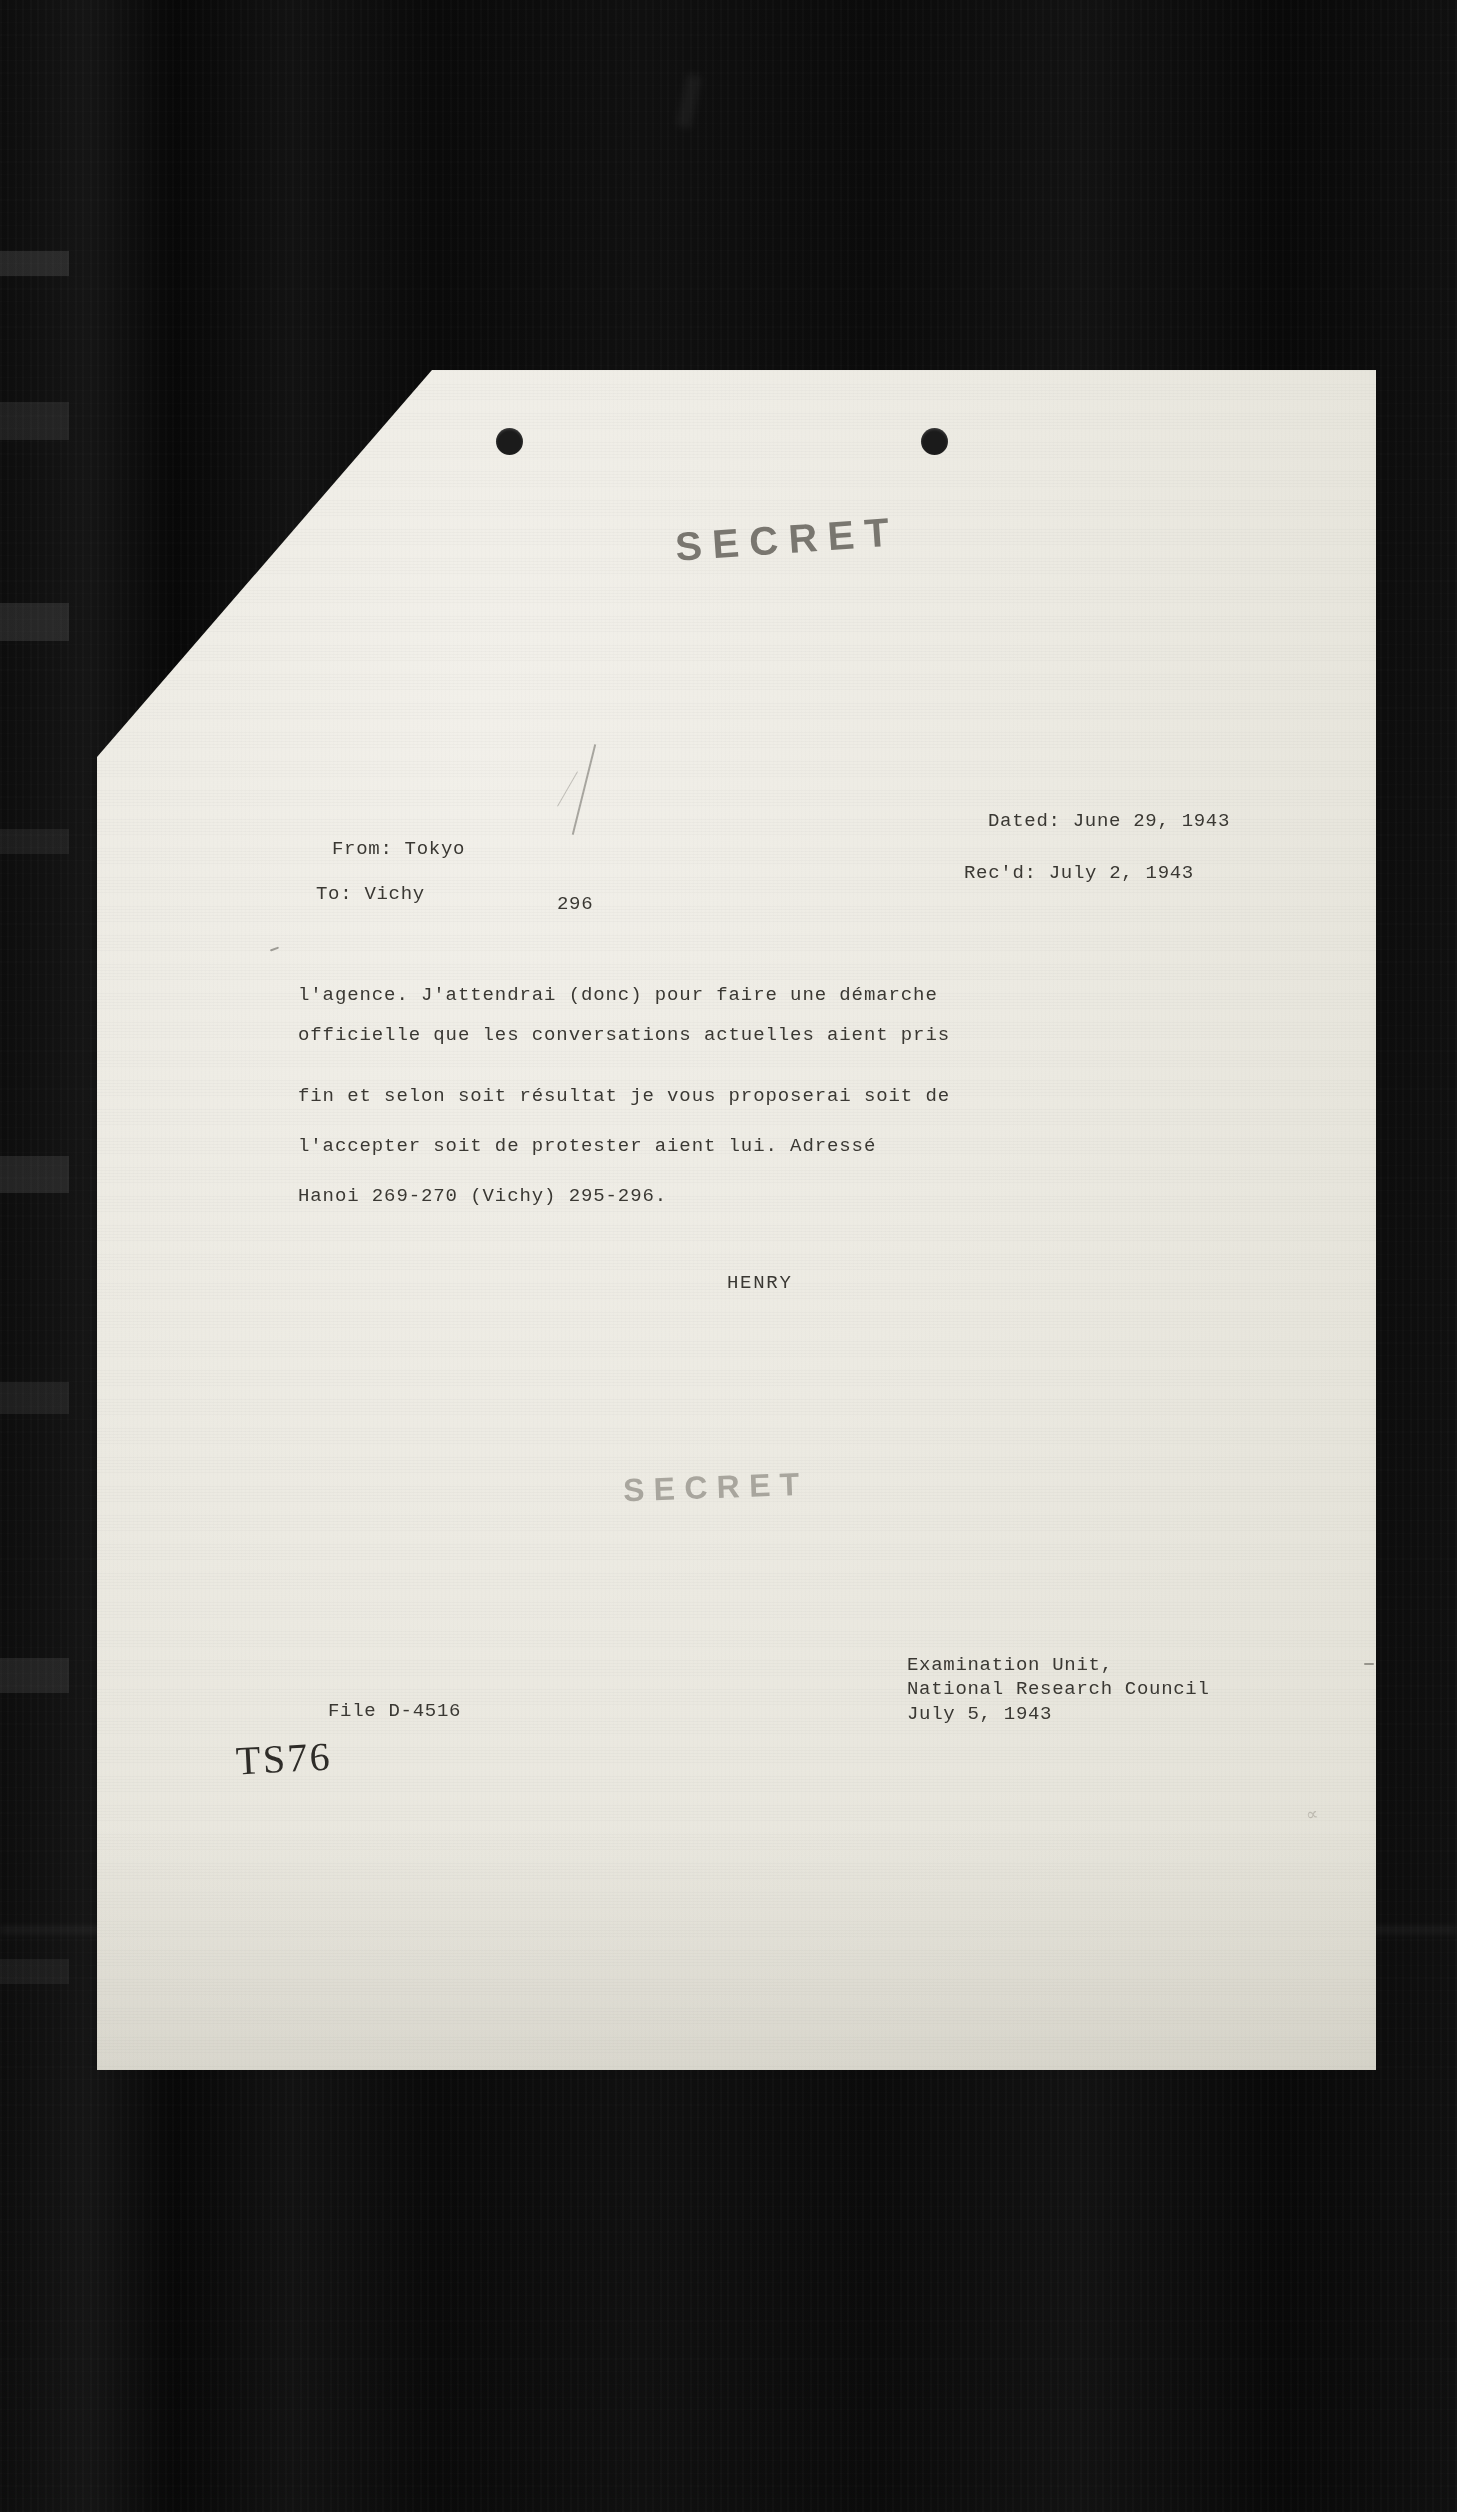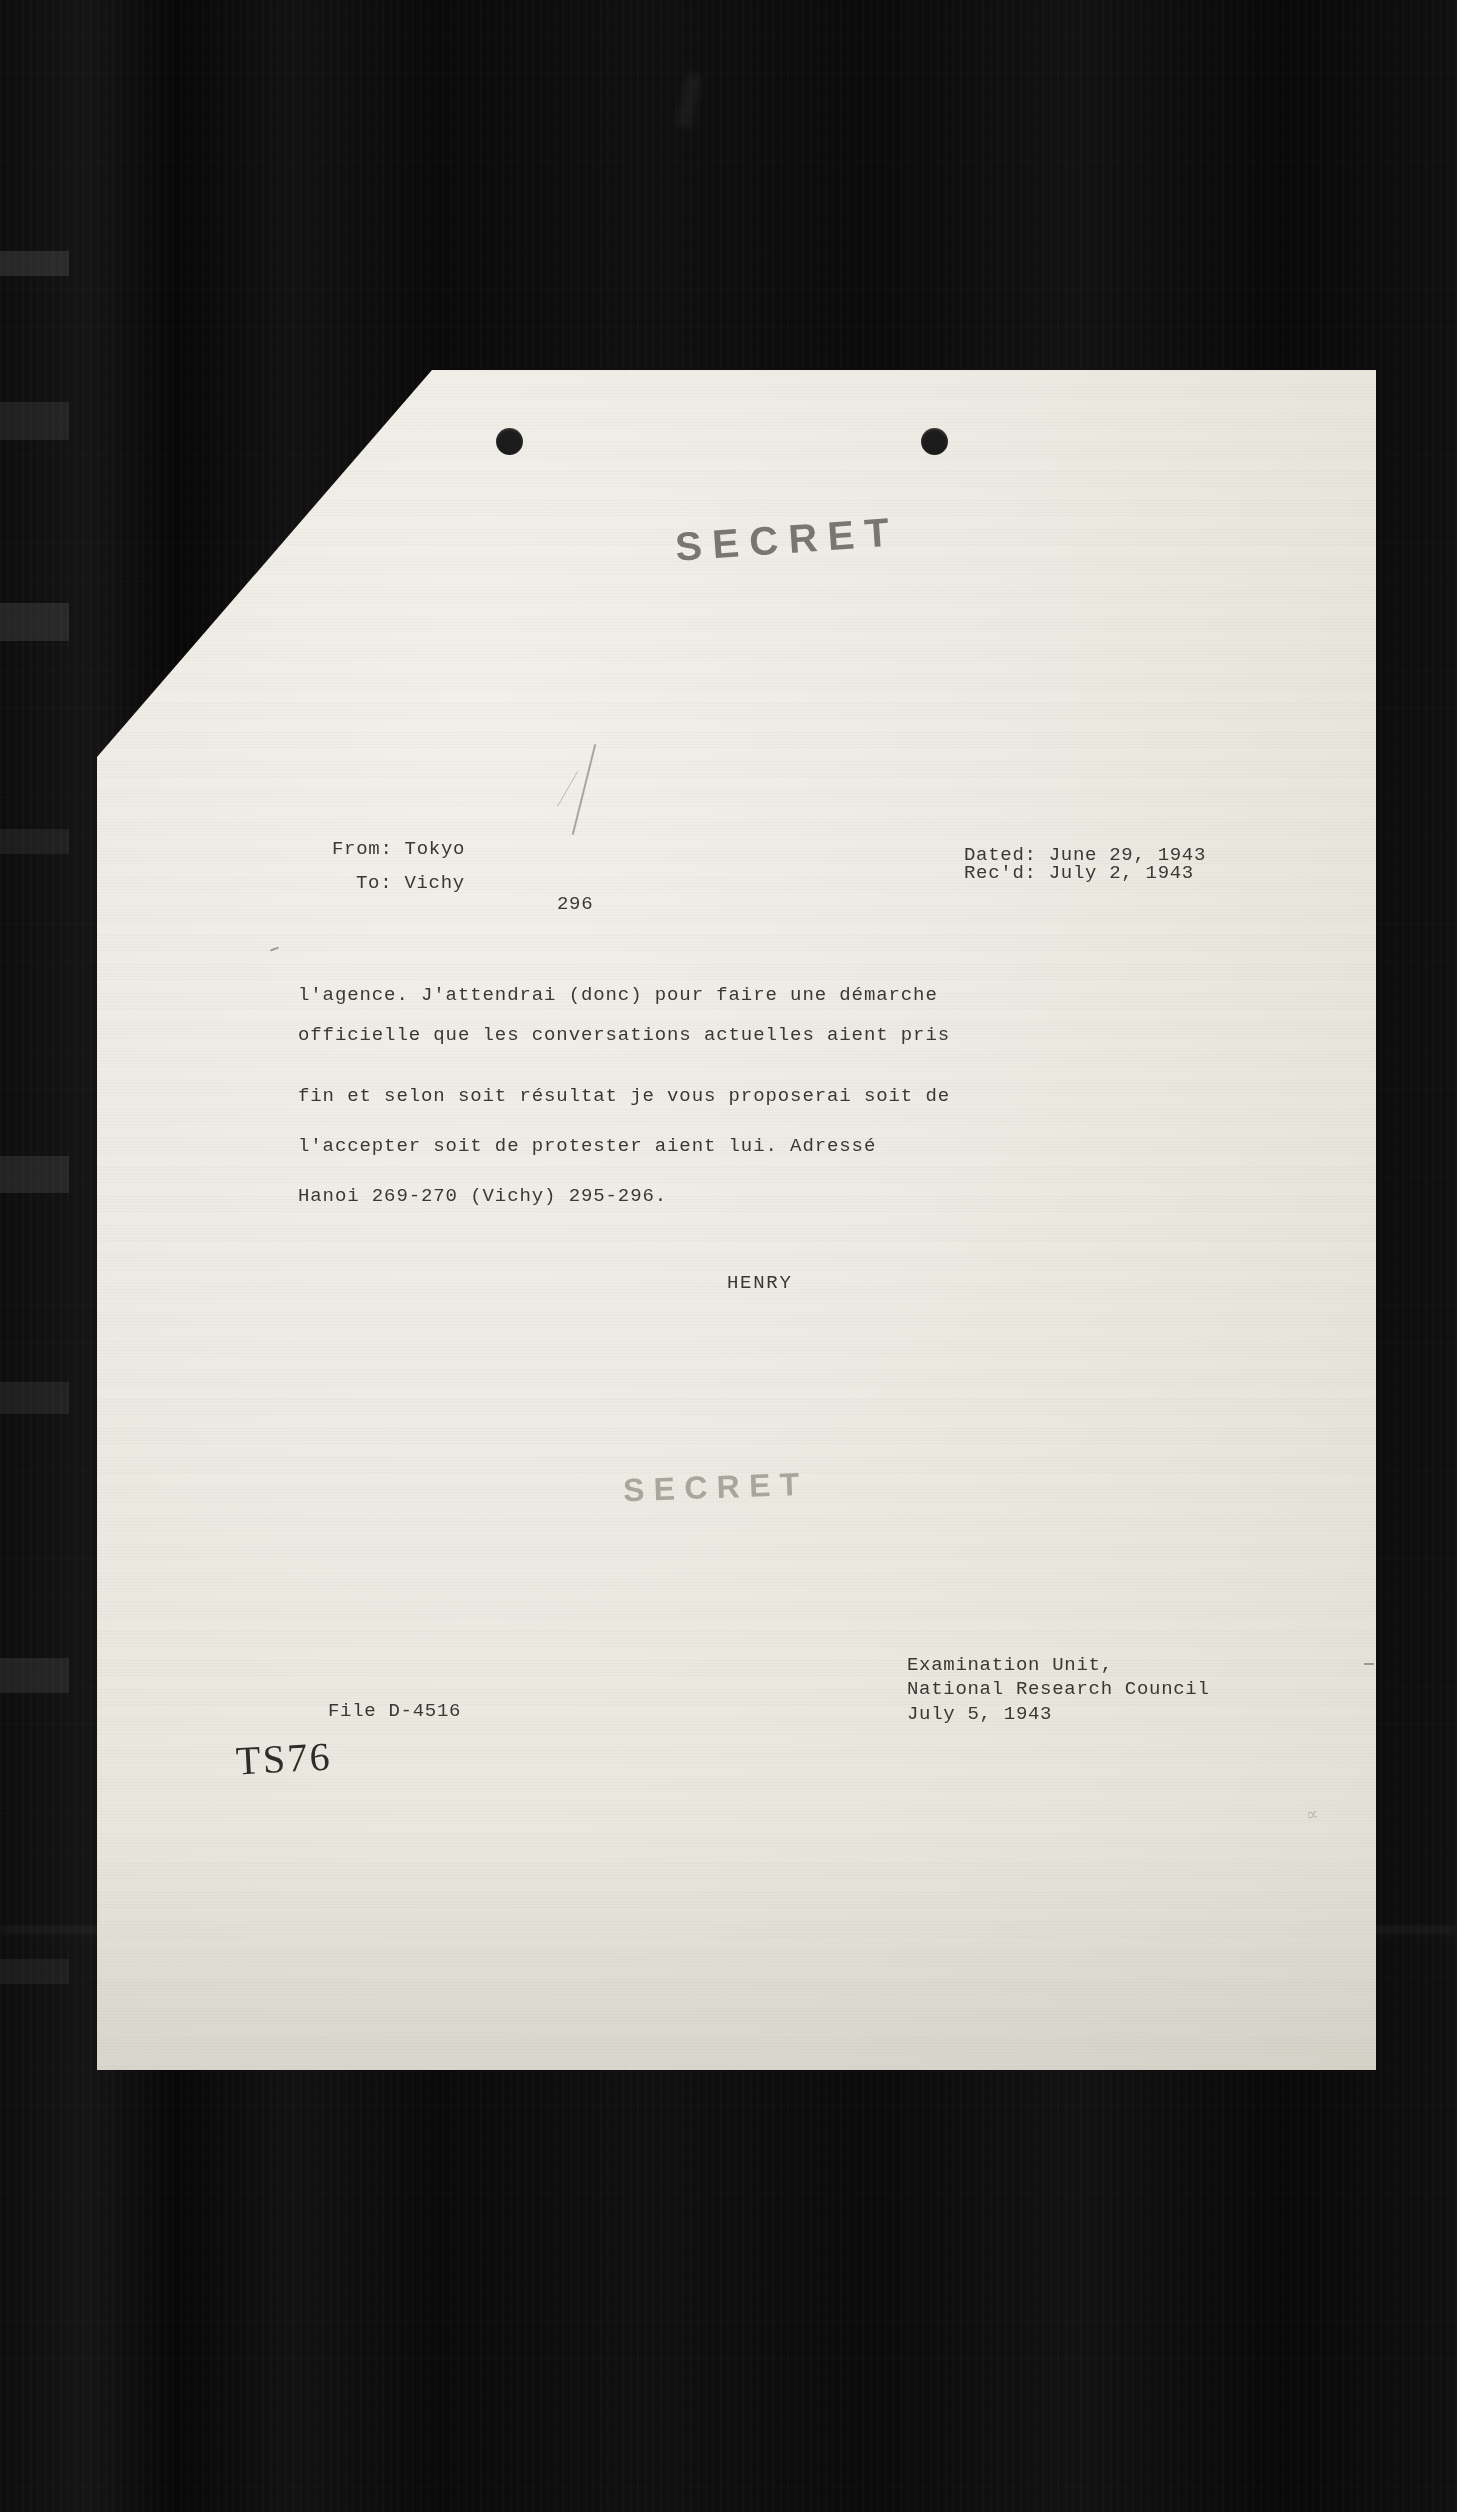--- a/index.html
+++ b/index.html
@@ -132,22 +132,22 @@
     font-family: "Liberation Mono", monospace;
     font-size: 19px;
     color: #3a3833;
     letter-spacing: 0.7px;
     white-space: nowrap;
   }
   .hdr-left { left: 219px; }
   .hdr-right { left: 867px; }
 
   .from-line  { top: 468px; margin-left: 16px; }
-  .to-line    { top: 502px; margin-left: 40px; }
-  .dated-line { top: 474px; }
+  .to-line    { top: 513px; }
+  .dated-line { top: 440px; margin-left: 24px; }
   .recd-line  { top: 492px; }
 
   .page-no { left: 460px; top: 523px; }
 
   .body-line { left: 201px; letter-spacing: 0.9px; }
 
   .signature { left: 630px; top: 902px; letter-spacing: 1.7px; }
 
   .file-ref { left: 231px; top: 1330px; }
 

